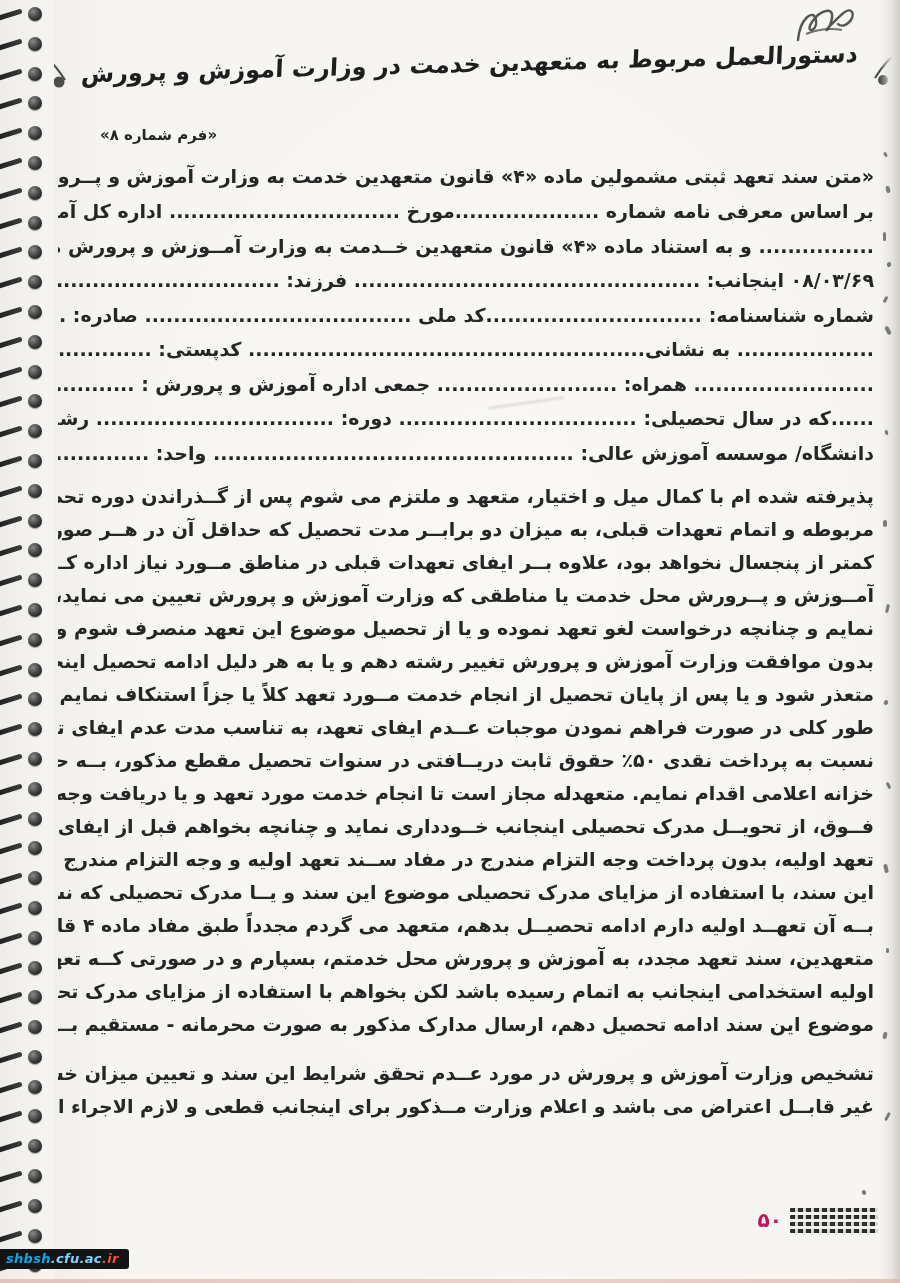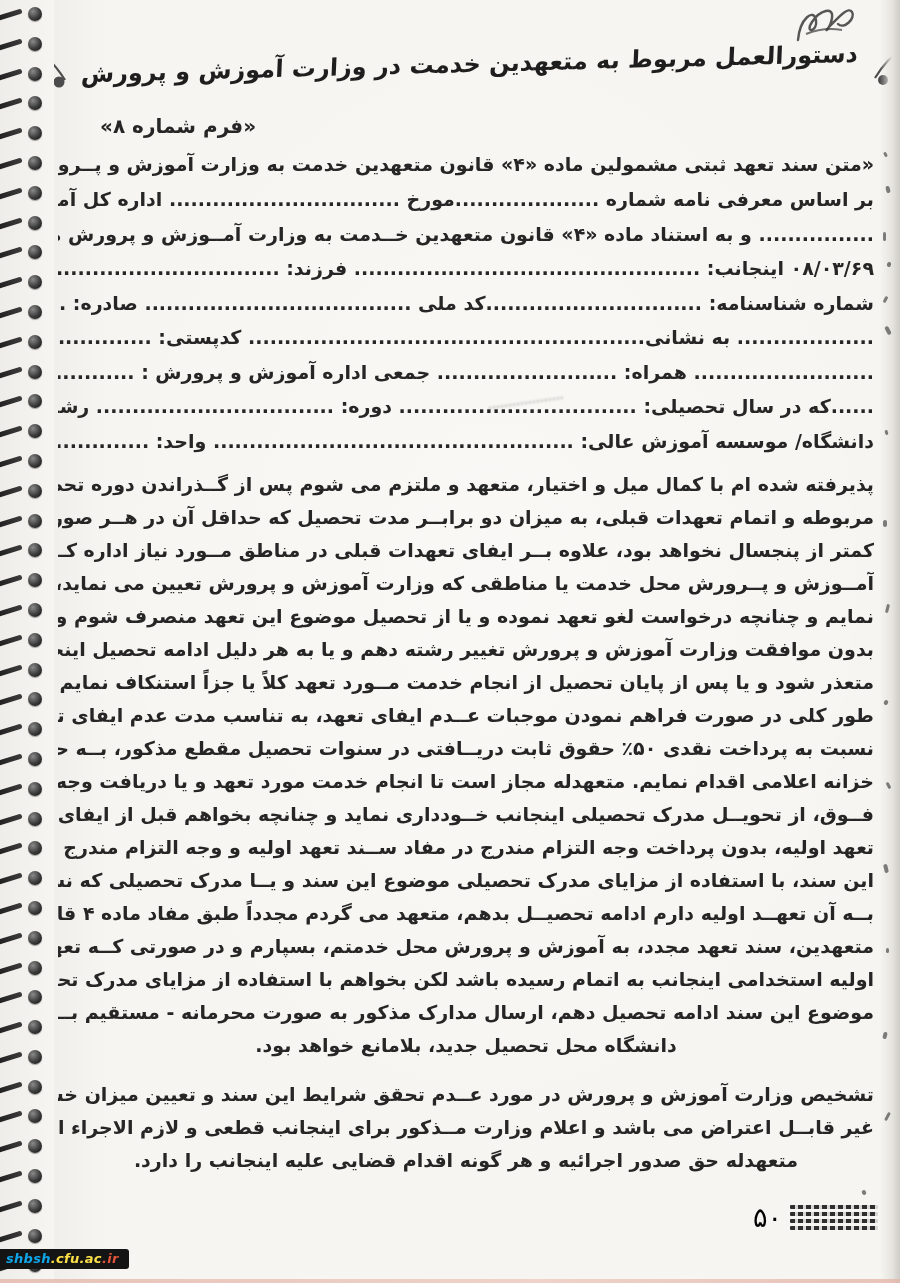--- a/index.html
+++ b/index.html
@@ -40,22 +40,22 @@
   }
   
   #header-row{display:flex;align-items:center;justify-content:center;gap:6px;height:84px;}
   #calligraphy-title{
     font-size:24px;font-weight:bold;white-space:nowrap;
     transform:rotate(-1.5deg) skewX(-4deg);
     color:#1e1e1e;letter-spacing:-.5px;padding:0 4px;
   }
   .ornament svg{display:block;}
   #form-number{
-    text-align:right;padding-left:42px;margin-top:8px;height:32px;
-    font-size:20px;font-weight:bold;text-align:left;padding-left:42px;
+    text-align:right;padding-left:42px;margin-top:20px;height:32px;
+    font-size:15px;font-weight:bold;text-align:left;padding-left:42px;
   }
   
   .tline{
     font-size:19px;font-weight:bold;height:34px;line-height:34px;overflow:hidden;
     text-align:justify;text-align-last:justify;white-space:nowrap;
   }
   #intro-line .tline{height:36px;line-height:36px;}
   #form-lines .tline{height:34.5px;line-height:34.5px;letter-spacing:.2px;}
   #body-p1{margin-top:10px;}
   #body-p1 .tline,#body-p2 .tline{height:33px;line-height:33px;}
@@ -66,34 +66,34 @@
   
   #smudge{
     position:absolute;left:488px;top:388px;width:74px;height:14px;z-index:2;
     border-bottom:2px dotted rgba(90,90,90,.45);filter:blur(1px);
     transform:rotate(-8deg);
   }
   
   #pagefoot{
     position:absolute;right:22px;bottom:50px;display:flex;align-items:center;gap:8px;z-index:6;
   }
-  #page-number{font-size:27px;font-weight:normal;color:#000000;}
+  #page-number{font-size:20px;font-weight:bold;color:#be185d;}
   #page-number-stripes{display:flex;flex-direction:column;gap:2.5px;}
   #page-number-stripes .stripe{
     width:88px;height:4.5px;border-radius:1px;
     background:repeating-linear-gradient(90deg,#2e2e2e 0 5px,rgba(0,0,0,.12) 5px 8px);
   }
   
   #watermark{
     position:absolute;left:0;bottom:14px;z-index:7;
     background:#141414;padding:2px 10px 3px 6px;border-radius:0 3px 3px 0;
     direction:ltr;font-style:italic;font-weight:bold;font-size:13px;letter-spacing:.3px;
     font-family:"DejaVu Sans",sans-serif;
   }
-  .wm-white{color:#0ea5e9;} .wm-blue{color:#fde047;} .wm-red{color:#e2543a;margin-top:22px;}
+  .wm-white{color:#0ea5e9;} .wm-blue{color:#7dd3fc;} .wm-red{color:#e2543a;margin-top:22px;}
   
   #bottom-line{
     position:absolute;left:0;right:0;bottom:0;height:4px;z-index:8;
     background:linear-gradient(90deg,#e3b6aa,#edc9bf 60%,#e3b6aa);opacity:.8;
   }
   
   #vignette{
     position:absolute;inset:0;z-index:1;pointer-events:none;
     background:radial-gradient(ellipse at 55% 45%,rgba(255,255,255,.35),rgba(0,0,0,0) 60%),
                linear-gradient(90deg,rgba(0,0,0,.05),rgba(0,0,0,0) 12%);
@@ -233,27 +233,25 @@
       <div class="tline">طور کلی در صورت فراهم نمودن موجبات عــدم ایفای تعهد، به تناسب مدت عدم ایفای تعهد،</div>
       <div class="tline">نسبت به پرداخت نقدی ۵۰٪ حقوق ثابت دریــافتی در سنوات تحصیل مقطع مذکور، بــه حساب</div>
       <div class="tline">خزانه اعلامی اقدام نمایم. متعهدله مجاز است تا انجام خدمت مورد تعهد و یا دریافت وجه التزام</div>
       <div class="tline">فــوق، از تحویــل مدرک تحصیلی اینجانب خــودداری نماید و چنانچه بخواهم قبل از ایفای کامل</div>
       <div class="tline">تعهد اولیه، بدون پرداخت وجه التزام مندرج در مفاد ســند تعهد اولیه و وجه التزام مندرج در</div>
       <div class="tline">این سند، با استفاده از مزایای مدرک تحصیلی موضوع این سند و یــا مدرک تحصیلی که نسبت</div>
       <div class="tline">بــه آن تعهــد اولیه دارم ادامه تحصیــل بدهم، متعهد می گردم مجدداً طبق مفاد ماده ۴ قانون</div>
       <div class="tline">متعهدین، سند تعهد مجدد، به آموزش و پرورش محل خدمتم، بسپارم و در صورتی کــه تعهد</div>
       <div class="tline">اولیه استخدامی اینجانب به اتمام رسیده باشد لکن بخواهم با استفاده از مزایای مدرک تحصیلی</div>
       <div class="tline">موضوع این سند ادامه تحصیل دهم، ارسال مدارک مذکور به صورت محرمانه - مستقیم بــه</div>
-      <div class="tline">دانشگاه محل تحصیل جدید، بلامانع خواهد بود.</div>
     </div>
 
   <div id="body-p2" class="center-last">
       <div class="tline">تشخیص وزارت آموزش و پرورش در مورد عــدم تحقق شرایط این سند و تعیین میزان خسارت</div>
       <div class="tline">غیر قابــل اعتراض می باشد و اعلام وزارت مــذکور برای اینجانب قطعی و لازم الاجراء است و</div>
-      <div class="tline">متعهدله حق صدور اجرائیه و هر گونه اقدام قضایی علیه اینجانب را دارد.</div>
     </div>
 
 </div>
 
 <div id="pagefoot">
   <span id="page-number">۵۰</span>
   <span id="page-number-stripes">
     <span class="stripe"></span>
       <span class="stripe"></span>
       <span class="stripe"></span>

